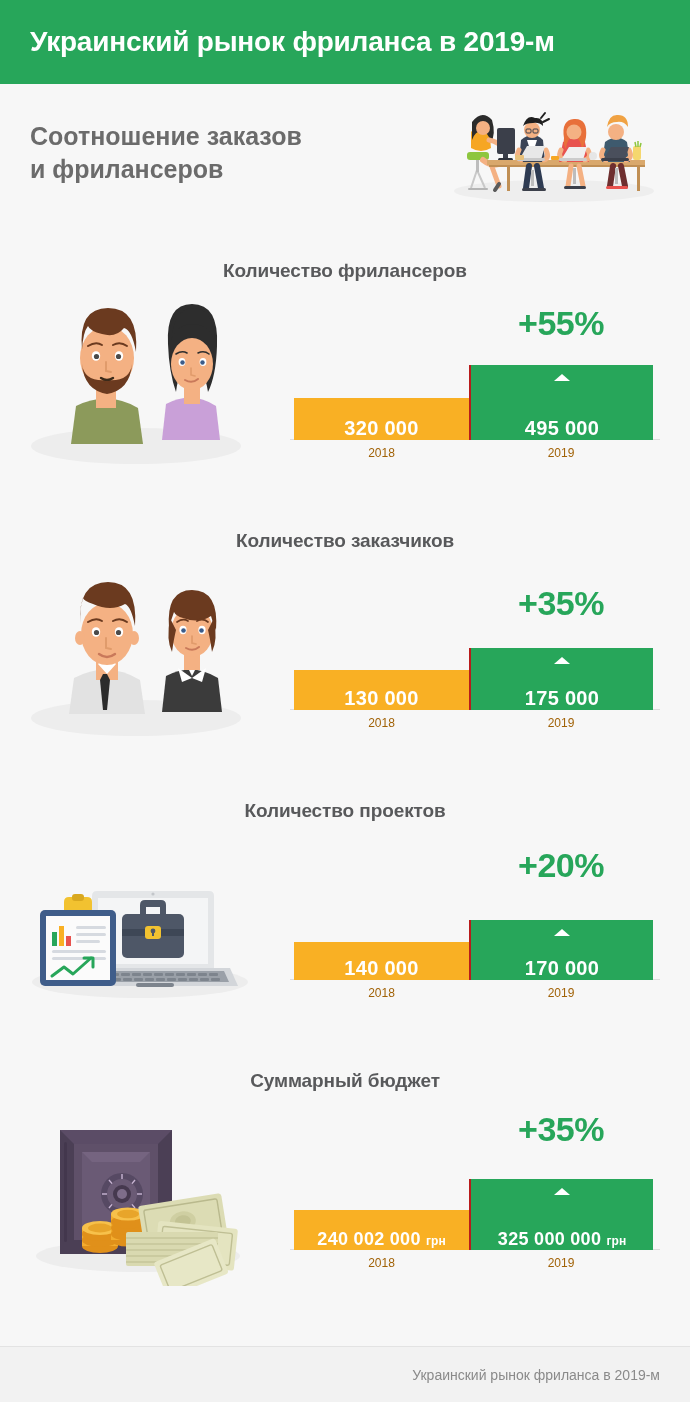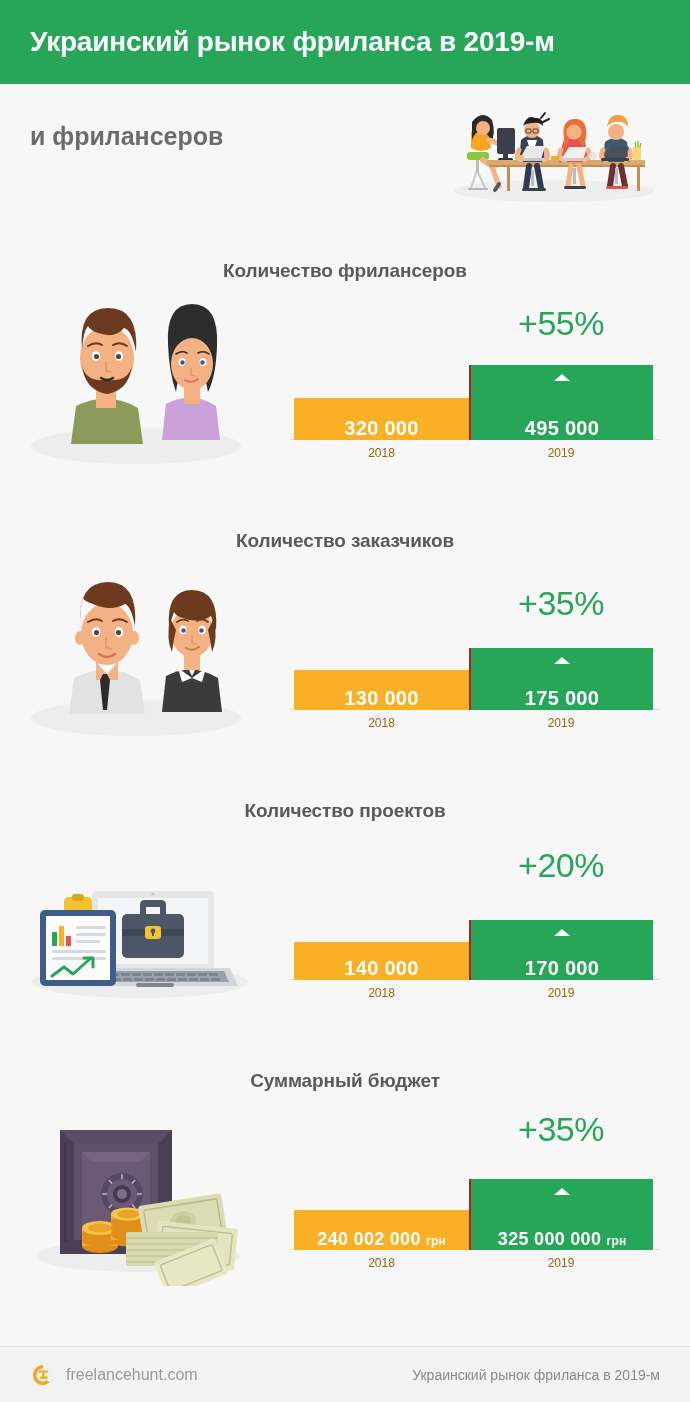--- a/index.html
+++ b/index.html
@@ -127,21 +127,21 @@
     color:#a16207;
     text-align:center;
   }
   .bar-year.prev { left:4px; width:175px; }
   .bar-year.next { left:179px; width:184px; }
 
   .delta {
     position:absolute;
     color:#27a65a;
     font-size:34px;
-    font-weight:normal;
+    font-weight:bold;
     letter-spacing:-0.5px;
     left:179px;
     width:184px;
     text-align:center;
   }
 
   
   .footer {
     position:absolute;
     left:0; bottom:0;
@@ -169,20 +169,21 @@
 </style>
 </head>
 <body>
 
 <div class="header">
   <div class="header-title">Украинский рынок фриланса в 2019-м</div>
 </div>
 
 <div class="intro">
   <div class="intro-title">
+    <div>Соотношение заказов</div>
     <div>и фрилансеров</div>
   </div>
 
   <svg class="team-illu" viewBox="0 0 215 110">
     <ellipse cx="107" cy="99" rx="100" ry="11" fill="#eeeeee"></ellipse>
 
     <g>
       <path d="M30 78 L24 96 M30 78 L38 96" stroke="#c9c9c9" stroke-width="2" fill="none"></path>
       <rect x="21" y="96" width="20" height="2" rx="1" fill="#b5b5b5"></rect>
       <rect x="29" y="66" width="3" height="14" fill="#bdbdbd"></rect>
@@ -549,24 +550,14 @@
     <div class="bar next small" style="height:71px">
       <span class="up-arrow"></span>
       <span class="bar-value"><span>325 000 000</span> <span class="unit">грн</span></span>
     </div>
     <div class="bar-year prev">2018</div>
     <div class="bar-year next">2019</div>
   </div>
 </div>
 
 <div class="footer">
-  <div class="footer-brand">
-    <svg width="26" height="26" viewBox="0 0 26 26">
-      <circle cx="13" cy="13" r="12" fill="#f0f0f0"></circle>
-      <path d="M13 3 a10 10 0 1 0 6.5 17.6 l-2.6 -2.6 A6.4 6.4 0 1 1 13 6.6 z" fill="#f5a623"></path>
-      <rect x="8.5" y="8.4" width="9.5" height="2.1" rx="1" fill="#f5a623"></rect>
-      <rect x="9.8" y="14.6" width="8" height="2.1" rx="1" fill="#f5a623"></rect>
-      <rect x="12.2" y="10" width="2.2" height="5" fill="#f5a623"></rect>
-    </svg>
-    <span class="brand-name">freelancehunt.com</span>
-  </div>
   <div class="footer-caption">Украинский рынок фриланса в 2019-м</div>
 </div>
 
 </body></html>

